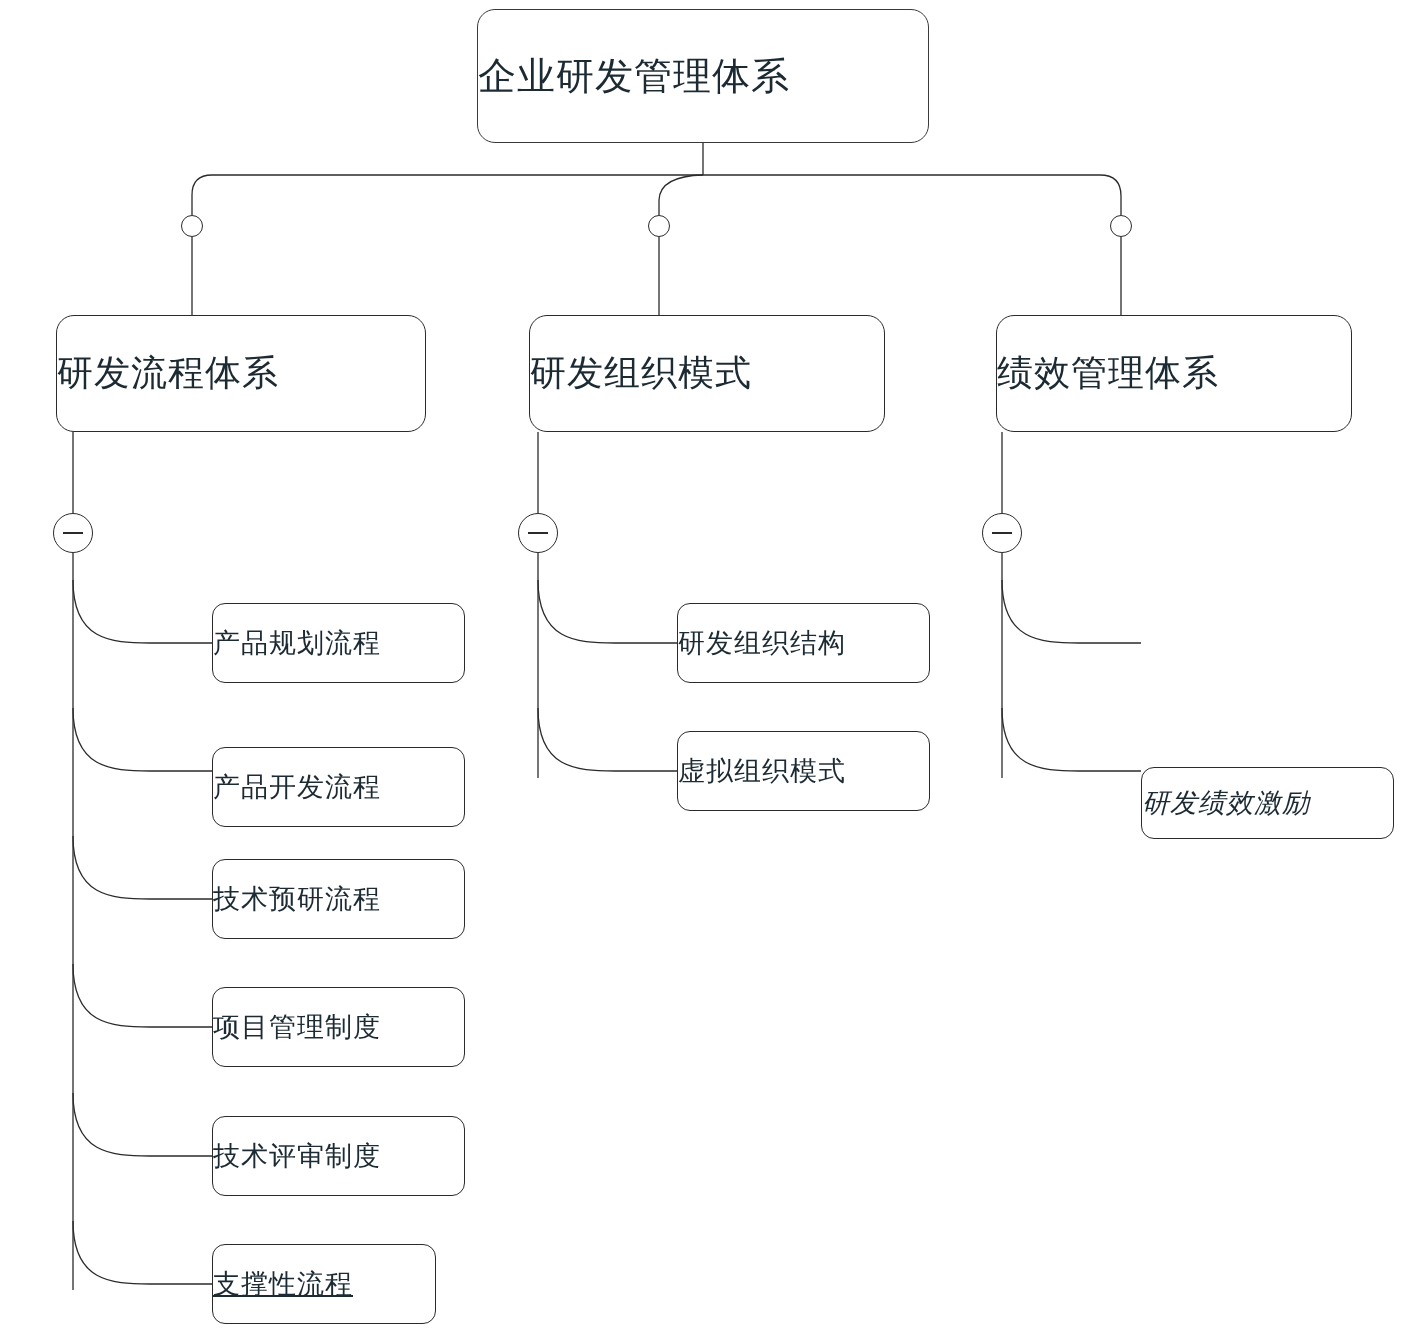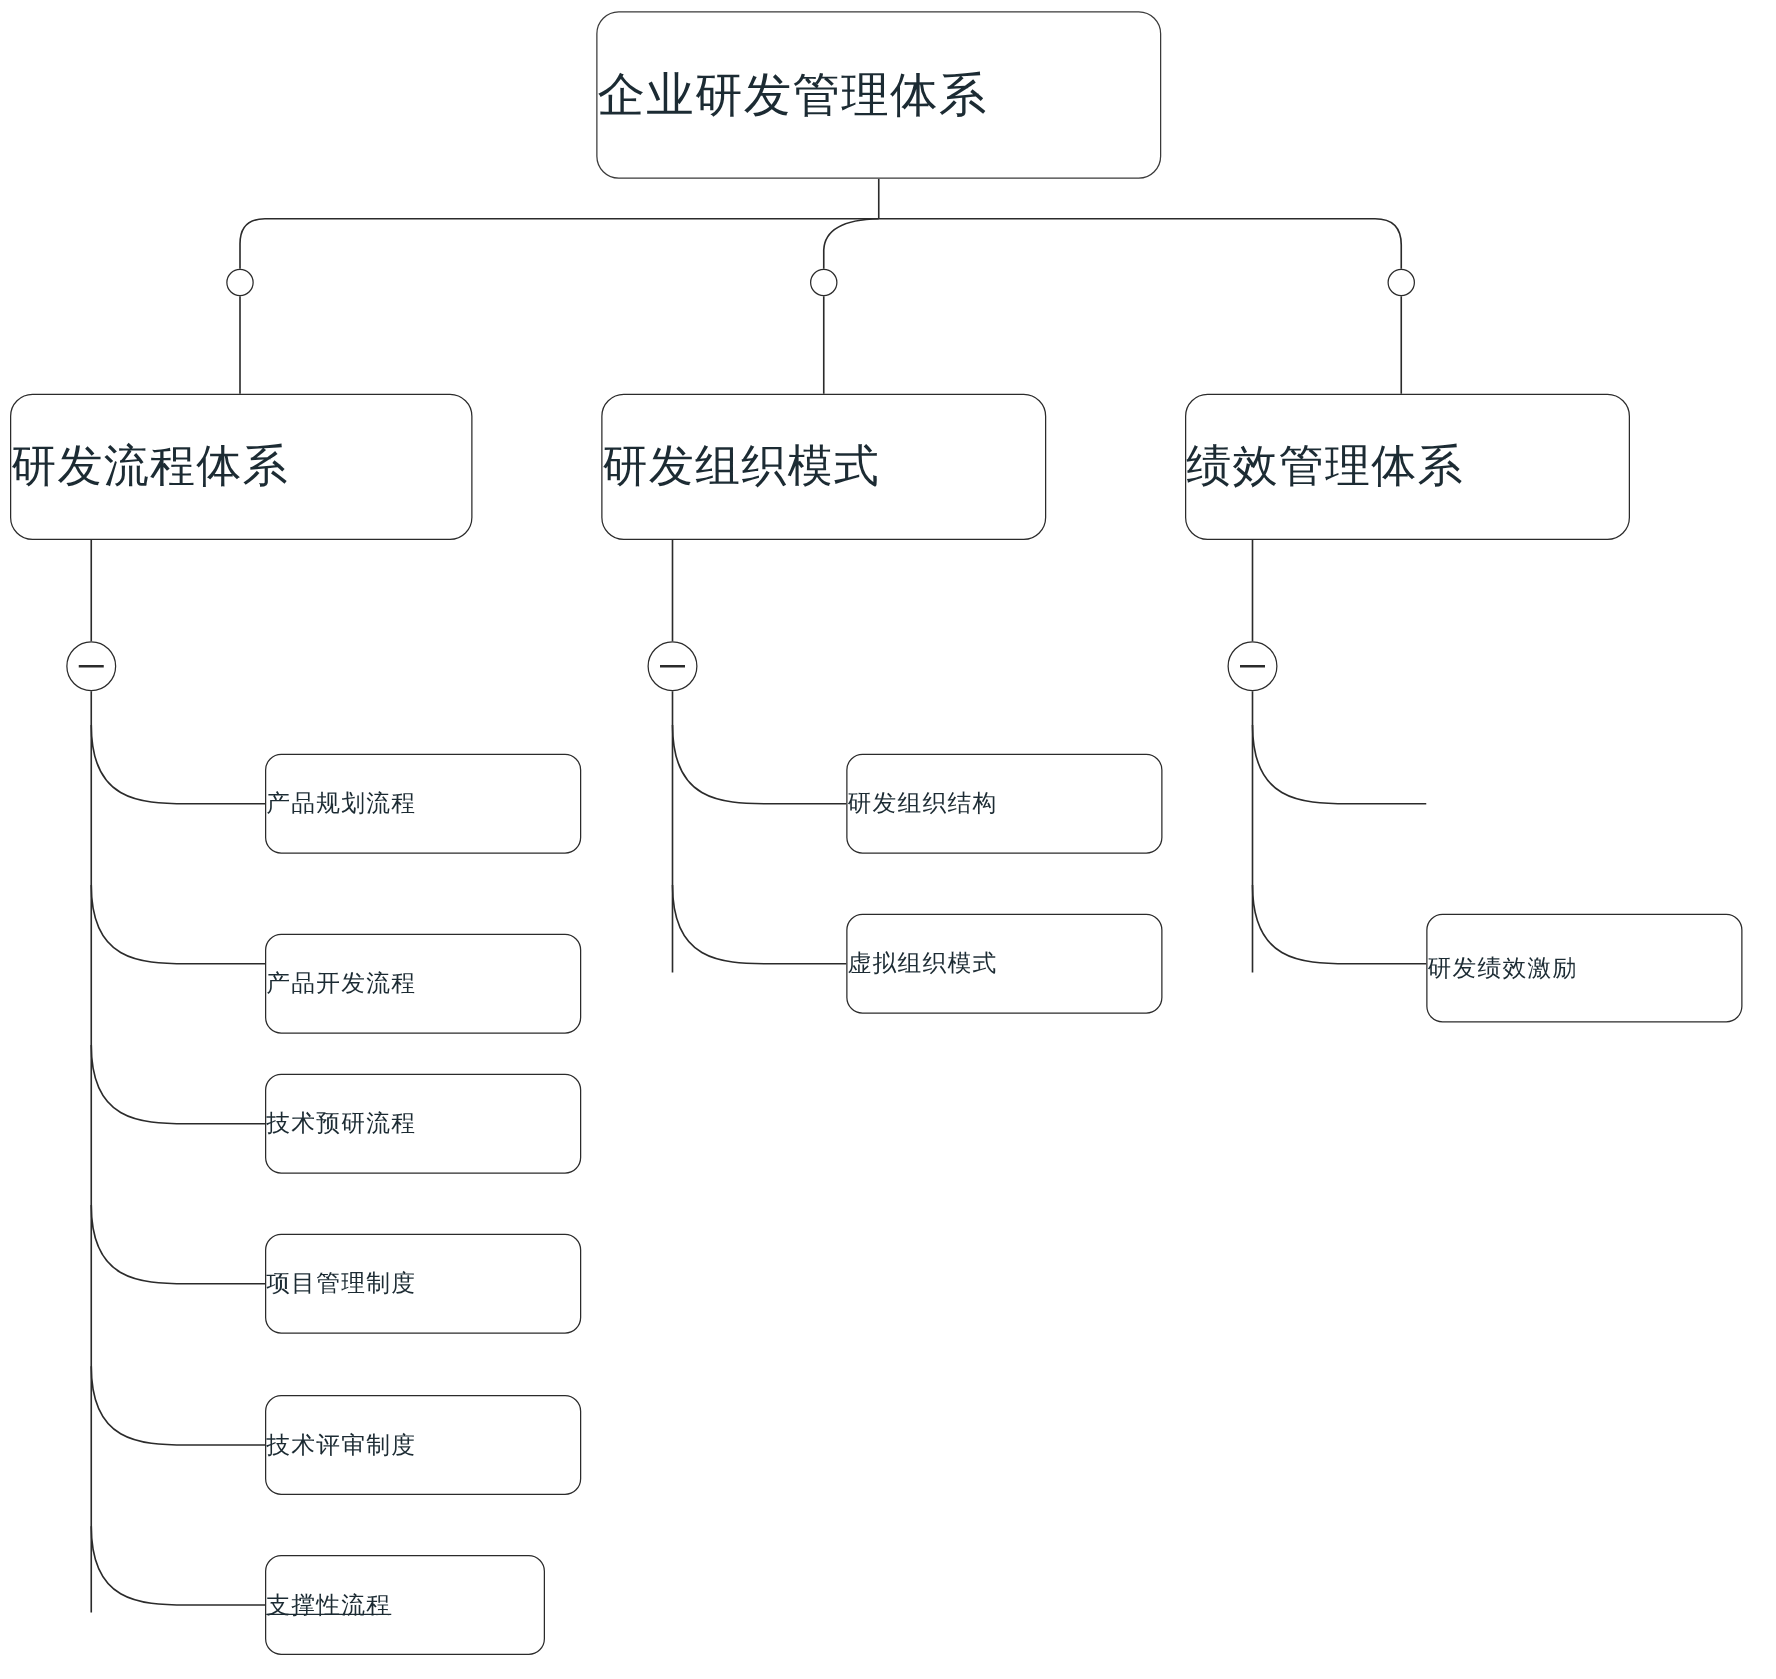--- a/index.html
+++ b/index.html
@@ -41,23 +41,24 @@
     letter-spacing: 1px;
   }
   .node.root {
     border-color: #3a3a3a;
     font-size: 38px;
     border-radius: 18px;
   }
   .node.level2 {
     font-size: 36px;
     border-radius: 18px;
+    margin-left: 48px;
   }
   .node.leaf {
-    font-size: 19px;
+    font-size: 27px;
     border-radius: 13px;
   }
   .toggle {
     position: absolute;
     box-sizing: border-box;
     border: 1.3px solid #2b2b2b;
     border-radius: 50%;
     background: #ffffff;
     display: flex;
     align-items: center;
@@ -166,17 +167,17 @@
     <span>支撑性流程</span>
   </div>
 
   <div class="node leaf" style="left:677px; top:603px; width:253px; height:80px;">
     <span>研发组织结构</span>
   </div>
   <div class="node leaf" style="left:677px; top:731px; width:253px; height:80px;">
     <span>虚拟组织模式</span>
   </div>
 
-  <div class="node leaf" style="left:1141px; top:731px; width:253px; height:87px;">
+  <div class="node leaf" style="left:1141px; top:767px; width:253px; height:72px;font-style:italic;">
     <span>研发绩效激励</span>
   </div>
 
 </div>
 
 </body></html>

